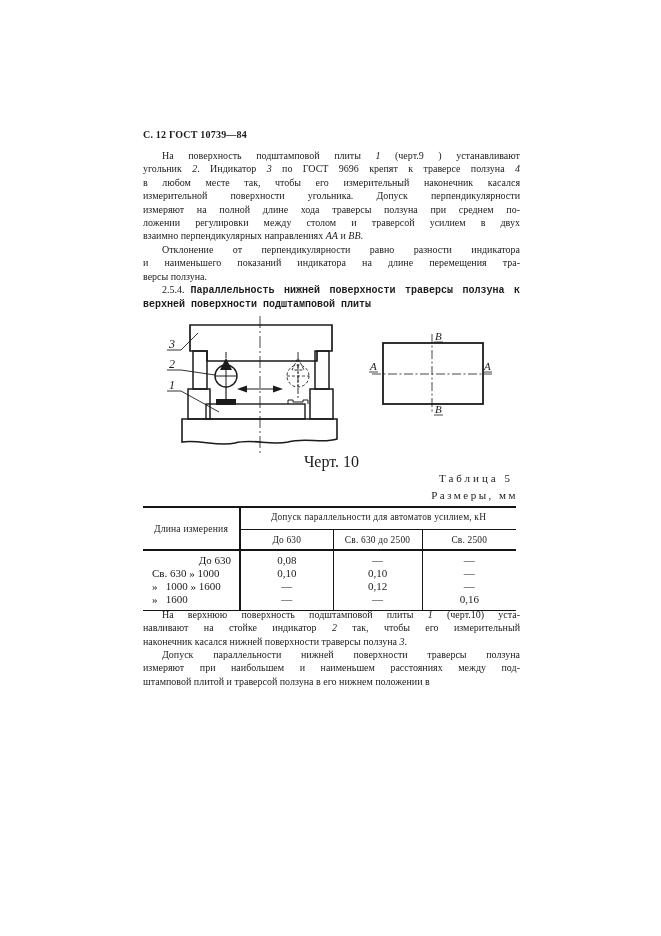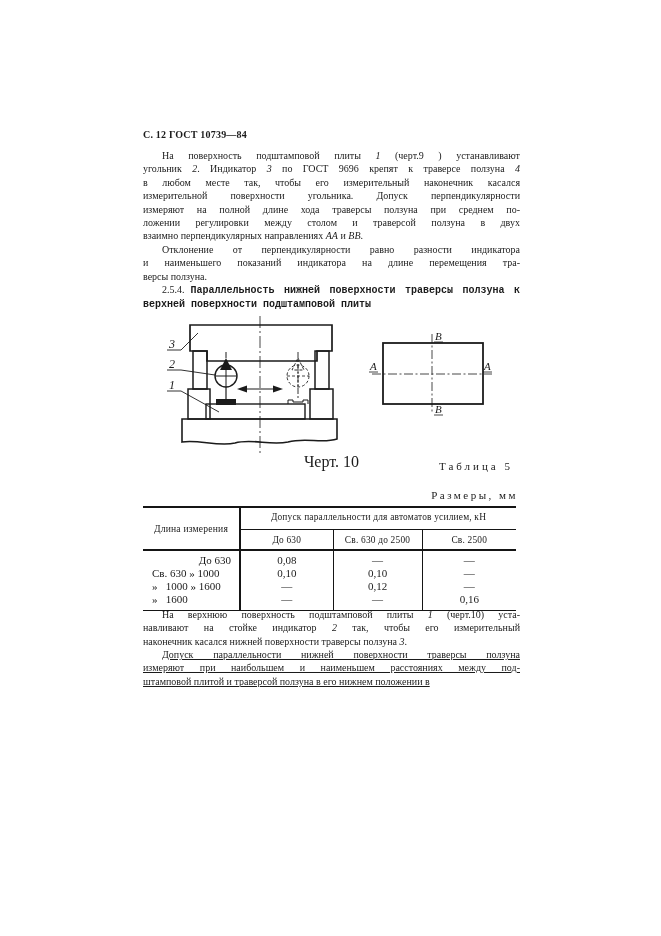--- a/index.html
+++ b/index.html
@@ -10,24 +10,24 @@
   }
   .abs{position:absolute;}
   .doc-header{left:143px;top:129px;font-size:10px;font-weight:bold;letter-spacing:.2px;}
   .para{left:143px;width:377px;font-size:10px;line-height:13.4px;}
   .para .tline{text-align:justify;text-align-last:justify;}
   .para .tline.last{text-align:left;text-align-last:left;}
   .para .tline.ind{text-indent:19px;}
   .para .tline b{font-weight:bold;font-family:Liberation Mono, monospace;}
   .para .tline i{font-style:italic;}
   #p1{top:149px;} #p2{top:243px;} #p3{top:283px;}
-  #p4{top:608px;} #p5{top:648px;text-decoration:underline;}
+  #p4{top:608px;} #p5{top:648px;}
   .figure-wrap{left:140px;top:312px;width:390px;height:148px;}
   .fig-caption{left:143px;top:453px;width:377px;text-align:center;font-size:16px;}
-  .tbl-label{left:143px;top:460px;width:370px;text-align:right;font-size:11px;letter-spacing:3px;}
+  .tbl-label{left:143px;top:472px;width:370px;text-align:right;font-size:11px;letter-spacing:3px;}
   .tbl-units{left:143px;top:489px;width:375px;text-align:right;font-size:11px;letter-spacing:2.5px;}
   .gost-table{left:143px;top:506px;}
   table{border-collapse:collapse;table-layout:fixed;width:373px;
         border-top:2.6px solid #151515;border-bottom:1.2px solid #151515;}
   thead{border-bottom:2.6px solid #151515;}
   th{font-weight:normal;font-size:9.4px;letter-spacing:.2px;padding:2px 2px;}
   th.c1{border-right:2.2px solid #151515;font-size:9.6px;}
   th.span-h{border-bottom:1.1px solid #151515;padding:4px 2px 7px;}
   th.sub{padding:5px 2px 4px;}
   th.sub:not(:last-child){border-right:1.1px solid #151515;}
@@ -46,21 +46,21 @@
 <body>
 
 <div class="abs doc-header">С. 12 ГОСТ 10739—84</div>
 
 <div class="abs para" id="p1">
     <div class="tline ind">На поверхность подштамповой плиты <i>1</i> (черт.9 ) устанавливают</div>
     <div class="tline">угольник <i>2</i>. Индикатор <i>3</i> по ГОСТ 9696 крепят к траверсе ползуна <i>4</i></div>
     <div class="tline">в любом месте так, чтобы его измерительный наконечник касался</div>
     <div class="tline">измерительной поверхности угольника. Допуск перпендикулярности</div>
     <div class="tline">измеряют на полной длине хода траверсы ползуна при среднем по-</div>
-    <div class="tline">ложении регулировки между столом и траверсой ползуна в двух</div>
+    <div class="tline">ложении регулировки между столом и траверсой усилием в двух</div>
     <div class="tline last">взаимно перпендикулярных направлениях <i>АА</i> и <i>ВВ</i>.</div>
   </div>
 <div class="abs para" id="p2">
     <div class="tline ind">Отклонение от перпендикулярности равно разности индикатора</div>
     <div class="tline">и наименьшего показаний индикатора на длине перемещения тра-</div>
     <div class="tline last">версы ползуна.</div>
   </div>
 <div class="abs para" id="p3">
     <div class="tline ind">2.5.4. <b>Параллельность нижней поверхности траверсы ползуна к</b></div>
     <div class="tline last"><b>верхней поверхности подштамповой плиты</b></div>

